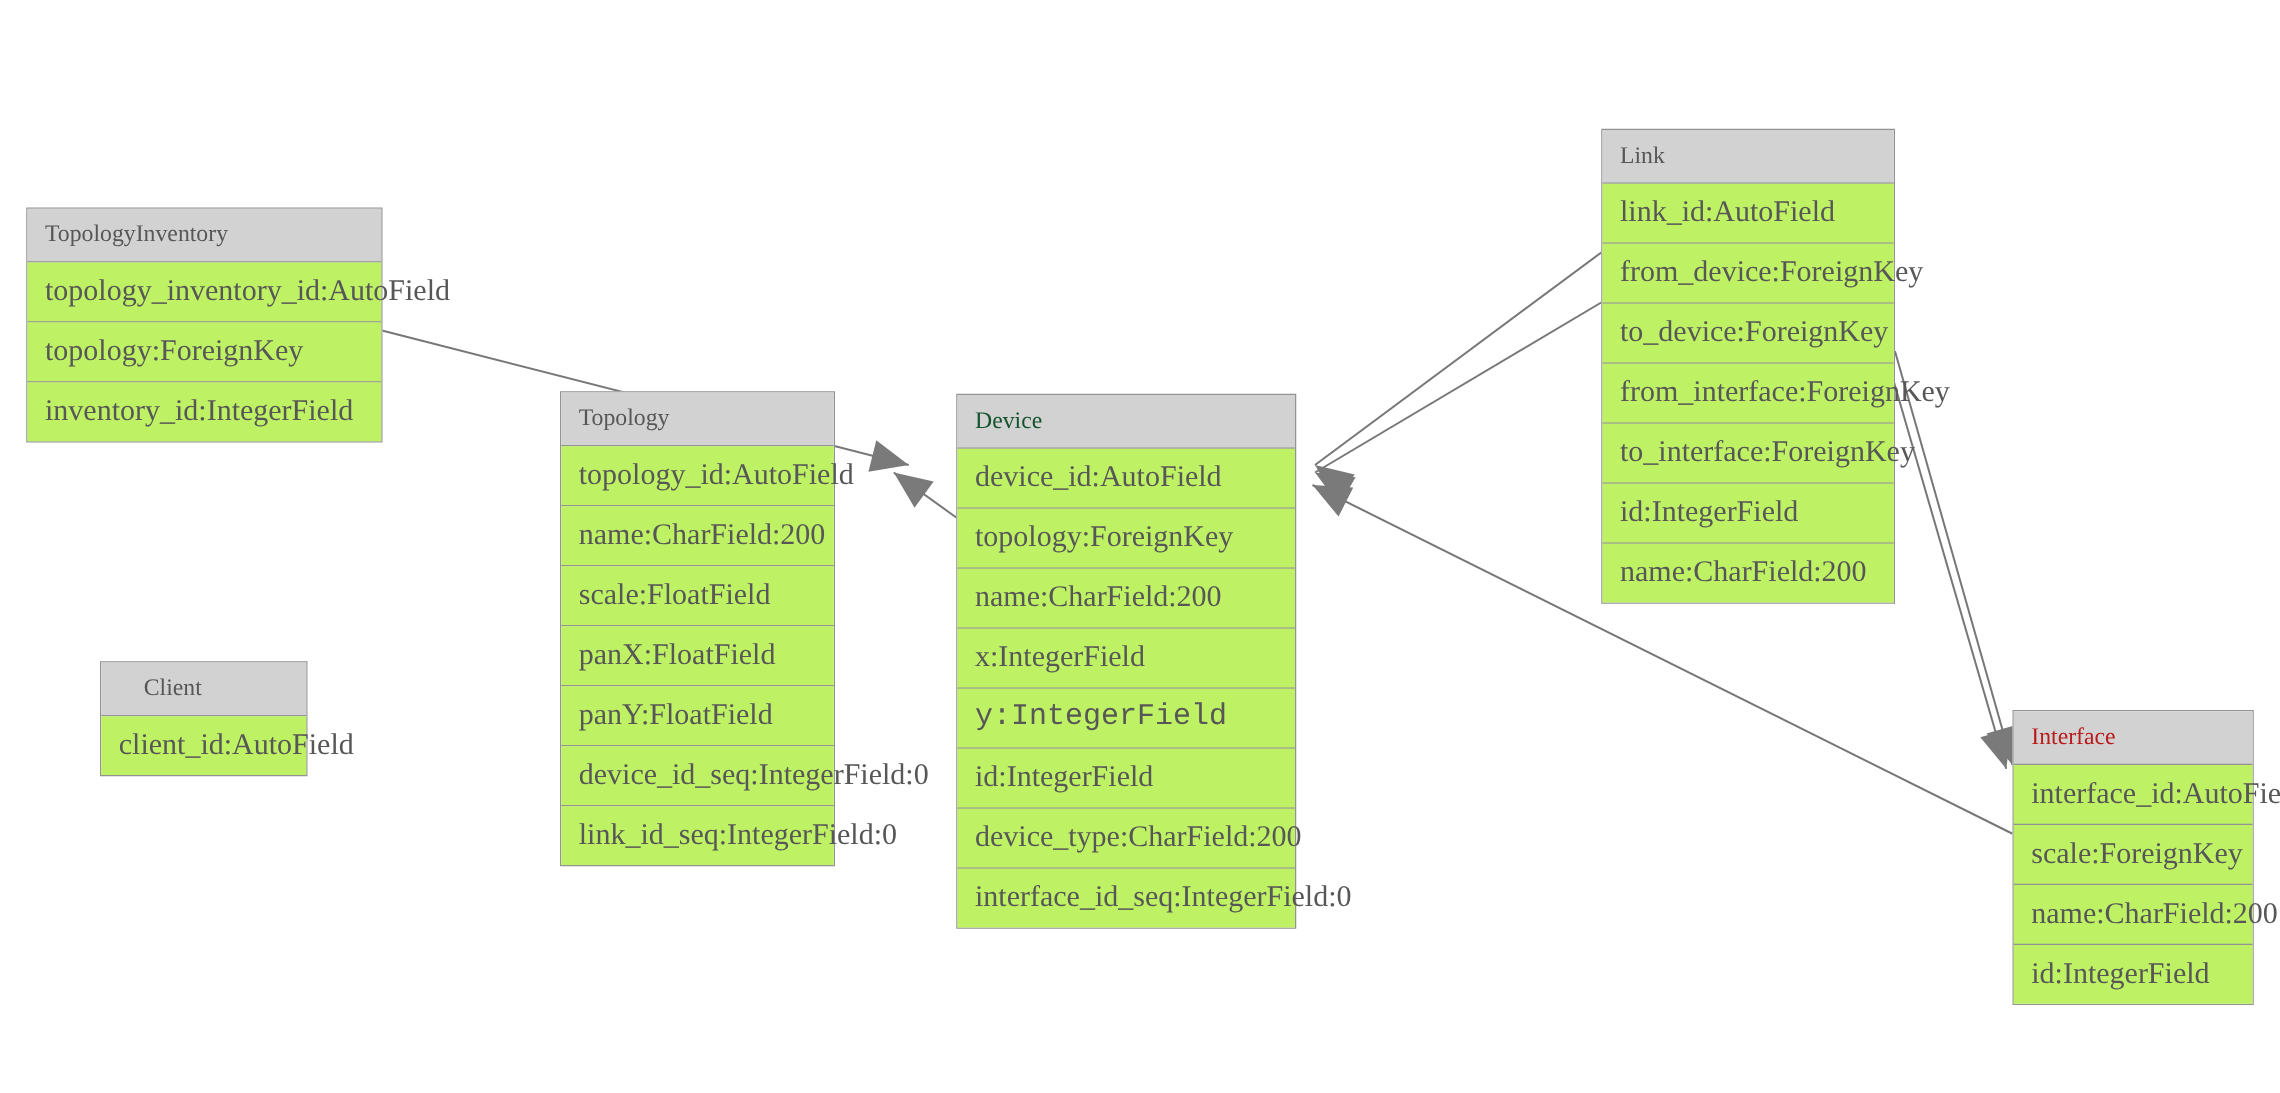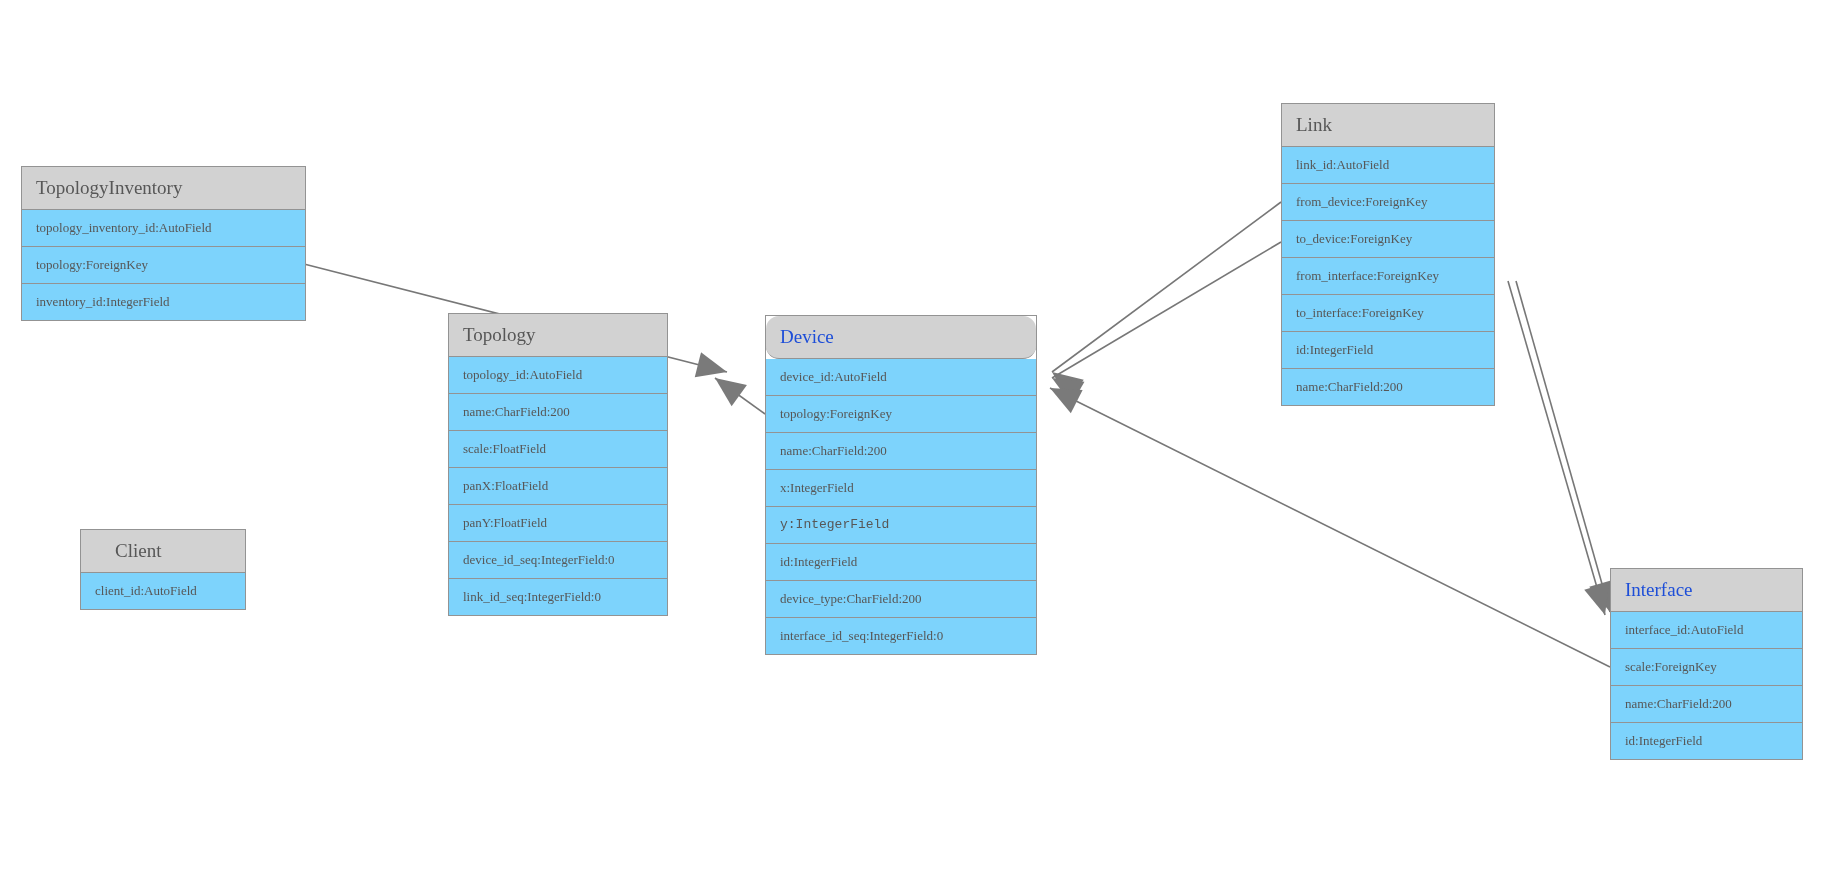--- a/index.html
+++ b/index.html
@@ -40,25 +40,25 @@
     color: #575757;
     font-size: 19px;
     line-height: 1;
     padding: 11px 14px 12px 14px;
     white-space: nowrap;
   }
   .attr-row {
     box-sizing: border-box;
     border-bottom: 1.6px solid #939393;
     color: #575757;
-    font-size: 13px;
+    font-size: 24px;
     line-height: 1;
     padding: 11px 14px 12px 14px;
     white-space: nowrap;
-    background: #7dd3fc;
+    background: #bef264;
   }
   .attr-row:last-child {
     border-bottom: none;
   }
 </style>
 </head>
 <body>
 
 <div id="canvas">
   <svg id="edges" viewBox="0 0 1824 874" xmlns="http://www.w3.org/2000/svg">
@@ -106,41 +106,41 @@
         <div class="entity-title" style="background: rgb(210, 210, 210); color: rgb(87, 87, 87); border-bottom-color: rgb(147, 147, 147);">Topology</div>
         <div class="attr-row" style="color: rgb(87, 87, 87); border-bottom-color: rgb(147, 147, 147);">topology_id:AutoField</div>
         <div class="attr-row" style="color: rgb(87, 87, 87); border-bottom-color: rgb(147, 147, 147);">name:CharField:200</div>
         <div class="attr-row" style="color: rgb(87, 87, 87); border-bottom-color: rgb(147, 147, 147);">scale:FloatField</div>
         <div class="attr-row" style="color: rgb(87, 87, 87); border-bottom-color: rgb(147, 147, 147);">panX:FloatField</div>
         <div class="attr-row" style="color: rgb(87, 87, 87); border-bottom-color: rgb(147, 147, 147);">panY:FloatField</div>
         <div class="attr-row" style="color: rgb(87, 87, 87); border-bottom-color: rgb(147, 147, 147);">device_id_seq:IntegerField:0</div>
         <div class="attr-row" style="color: rgb(87, 87, 87); border-bottom-color: rgb(147, 147, 147);">link_id_seq:IntegerField:0</div>
       </div>
       <div class="entity" style="left: 765px; top: 315px; width: 272px; border-color: rgb(147, 147, 147);">
-        <div class="entity-title" style="background: rgb(210, 210, 210); color: #1d4ed8; border-bottom-color: rgb(147, 147, 147); border-radius: 13px;">Device</div>
+        <div class="entity-title" style="background: rgb(210, 210, 210); color: #14532d; border-bottom-color: rgb(147, 147, 147);">Device</div>
         <div class="attr-row" style="color: rgb(87, 87, 87); border-bottom-color: rgb(147, 147, 147);">device_id:AutoField</div>
         <div class="attr-row" style="color: rgb(87, 87, 87); border-bottom-color: rgb(147, 147, 147);">topology:ForeignKey</div>
         <div class="attr-row" style="color: rgb(87, 87, 87); border-bottom-color: rgb(147, 147, 147);">name:CharField:200</div>
         <div class="attr-row" style="color: rgb(87, 87, 87); border-bottom-color: rgb(147, 147, 147);">x:IntegerField</div>
         <div class="attr-row" style="color: rgb(87, 87, 87); border-bottom-color: rgb(147, 147, 147); font-family: Liberation Mono, monospace;">y:IntegerField</div>
         <div class="attr-row" style="color: rgb(87, 87, 87); border-bottom-color: rgb(147, 147, 147);">id:IntegerField</div>
         <div class="attr-row" style="color: rgb(87, 87, 87); border-bottom-color: rgb(147, 147, 147);">device_type:CharField:200</div>
         <div class="attr-row" style="color: rgb(87, 87, 87); border-bottom-color: rgb(147, 147, 147);">interface_id_seq:IntegerField:0</div>
       </div>
-      <div class="entity" style="left: 1281px; top: 103px; width: 214px; border-color: rgb(147, 147, 147);">
+      <div class="entity" style="left: 1281px; top: 103px; width: 235px; border-color: rgb(147, 147, 147);">
         <div class="entity-title" style="background: rgb(210, 210, 210); color: rgb(87, 87, 87); border-bottom-color: rgb(147, 147, 147);">Link</div>
         <div class="attr-row" style="color: rgb(87, 87, 87); border-bottom-color: rgb(147, 147, 147);">link_id:AutoField</div>
         <div class="attr-row" style="color: rgb(87, 87, 87); border-bottom-color: rgb(147, 147, 147);">from_device:ForeignKey</div>
         <div class="attr-row" style="color: rgb(87, 87, 87); border-bottom-color: rgb(147, 147, 147);">to_device:ForeignKey</div>
         <div class="attr-row" style="color: rgb(87, 87, 87); border-bottom-color: rgb(147, 147, 147);">from_interface:ForeignKey</div>
         <div class="attr-row" style="color: rgb(87, 87, 87); border-bottom-color: rgb(147, 147, 147);">to_interface:ForeignKey</div>
         <div class="attr-row" style="color: rgb(87, 87, 87); border-bottom-color: rgb(147, 147, 147);">id:IntegerField</div>
         <div class="attr-row" style="color: rgb(87, 87, 87); border-bottom-color: rgb(147, 147, 147);">name:CharField:200</div>
       </div>
       <div class="entity" style="left: 1610px; top: 568px; width: 193px; border-color: rgb(147, 147, 147);">
-        <div class="entity-title" style="background: rgb(210, 210, 210); color: #1d4ed8; border-bottom-color: rgb(147, 147, 147);">Interface</div>
+        <div class="entity-title" style="background: rgb(210, 210, 210); color: #b91c1c; border-bottom-color: rgb(147, 147, 147);">Interface</div>
         <div class="attr-row" style="color: rgb(87, 87, 87); border-bottom-color: rgb(147, 147, 147);">interface_id:AutoField</div>
         <div class="attr-row" style="color: rgb(87, 87, 87); border-bottom-color: rgb(147, 147, 147);">scale:ForeignKey</div>
         <div class="attr-row" style="color: rgb(87, 87, 87); border-bottom-color: rgb(147, 147, 147);">name:CharField:200</div>
         <div class="attr-row" style="color: rgb(87, 87, 87); border-bottom-color: rgb(147, 147, 147);">id:IntegerField</div>
       </div>
     </div>
 </div>
 
 </body></html>

